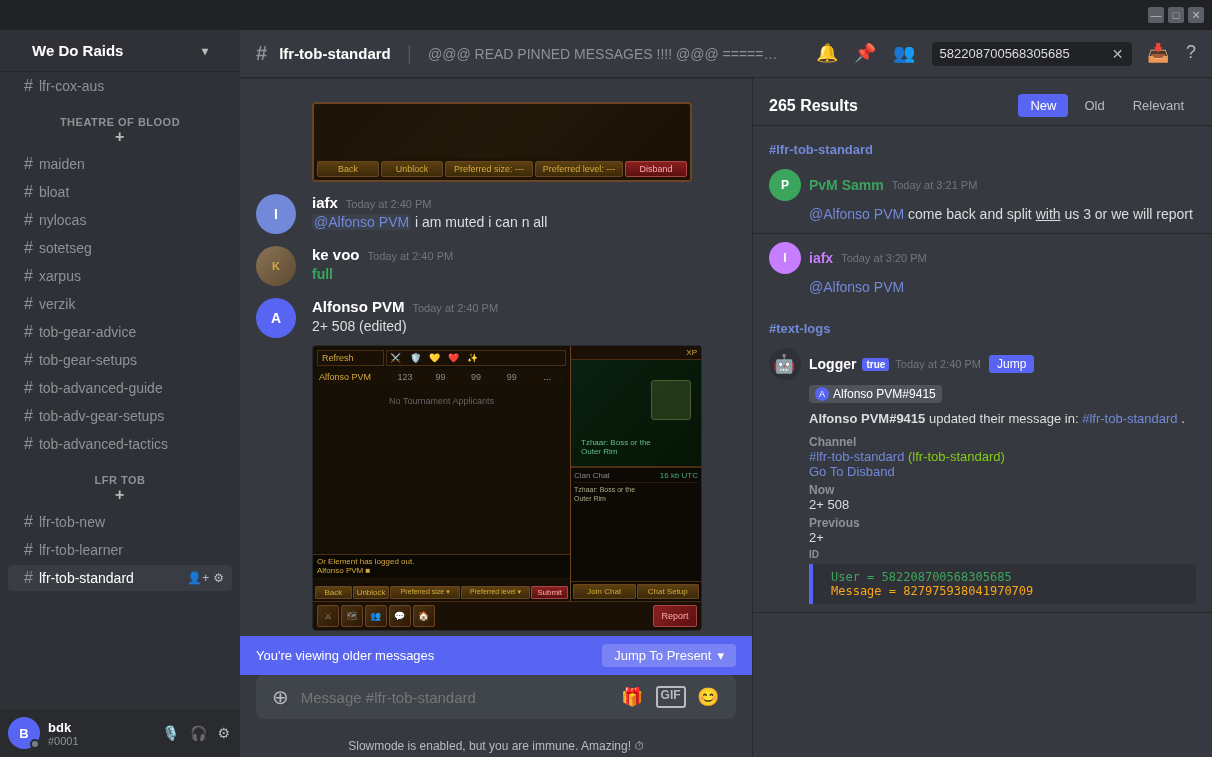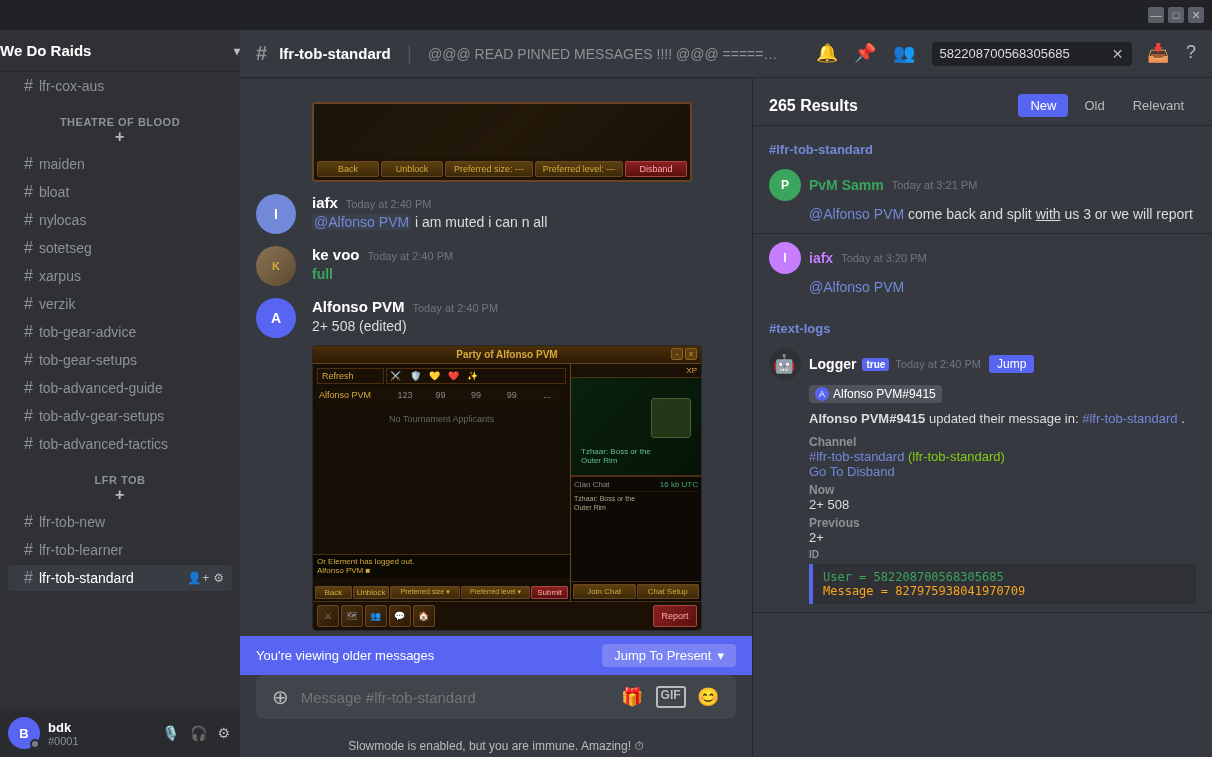--- a/index.html
+++ b/index.html
@@ -47,21 +47,21 @@
     .sidebar {
       width: 240px;
       background: #2f3136;
       display: flex;
       flex-direction: column;
       flex-shrink: 0;
       overflow-y: auto;
     }
 
     .server-header {
-      padding: 12px 0;
+      padding: 12px 32px;
       border-bottom: 1px solid #26282d;
       display: flex;
       align-items: center;
       justify-content: space-between;
       cursor: pointer;
       font-weight: 600;
       color: #fff;
       font-size: 15px;
     }
     .server-header-chevron { color: #b9bbbe; font-size: 12px; }
@@ -341,21 +341,21 @@
     .bot-badge {
       background: #5865f2; color: #fff;
       font-size: 10px; padding: 1px 4px;
       border-radius: 3px; font-weight: 700;
     }
     .jump-link { float: right; background: #5865f2; color: #fff; padding: 2px 8px; border-radius: 3px; font-size: 12px; cursor: pointer; }
 
     .log-code-block {
       background: #2f3136;
       border-left: 4px solid #5865f2;
-      padding: 6px 10px;
+      padding: 6px 18px;
       font-family: monospace;
       font-size: 12px;
       color: #dcddde;
       margin-top: 4px;
       border-radius: 0 4px 4px 0;
     }
     .log-code-green { color: #3ba55d; }
     .log-code-orange { color: #faa61a; }
 
     
@@ -550,27 +550,20 @@
               <div class="msg-header">
                 <span class="msg-author">Alfonso PVM</span>
                 <span class="msg-timestamp">Today at 2:40 PM</span>
               </div>
               <div class="msg-text">2+ 508 (edited)</div>
 
               <div style="margin-top:8px; width:390px; border-radius:4px; overflow:hidden; border:1px solid #26282d;">
 
                 <div style="background:#2d1e0a; width:100%; height:255px; position:relative; overflow:hidden; display:flex; flex-direction:column;">
 
-                  <div style="background:linear-gradient(to bottom,#4a2e08,#2d1a05); height:18px; display:flex; align-items:center; justify-content:center; border-bottom:1px solid #6b4423;">
-                    <span style="font-size:10px; color:#d4aa40; font-weight:bold;">Party of Alfonso PVM</span>
-                    <div style="position:absolute; right:4px; top:2px; display:flex; gap:2px;">
-                      <div style="width:12px;height:12px;background:#5c4010;border:1px solid #8b6020;border-radius:2px;display:flex;align-items:center;justify-content:center;font-size:8px;color:#d4aa40;">-</div>
-                      <div style="width:12px;height:12px;background:#5c4010;border:1px solid #8b6020;border-radius:2px;display:flex;align-items:center;justify-content:center;font-size:8px;color:#d4aa40;">x</div>
-                    </div>
-                  </div>
 
                   <div style="display:flex; flex:1; overflow:hidden;">
 
                     <div style="flex:1; background:rgba(20,15,5,0.95); border-right:1px solid #6b4423; padding:4px; position:relative;">
 
                       <div style="display:flex; gap:2px; margin-bottom:4px;">
                         <div style="flex:1; background:#1a1005; border:1px solid #4a3010; padding:2px 4px; font-size:9px; color:#d4aa40;">Refresh</div>
                         <div style="flex:3; background:#1a1005; border:1px solid #4a3010; padding:2px 4px; font-size:9px; color:#d4aa40; display:flex; gap:8px;">
                           <span>⚔️</span>
                             <span>🛡️</span>

